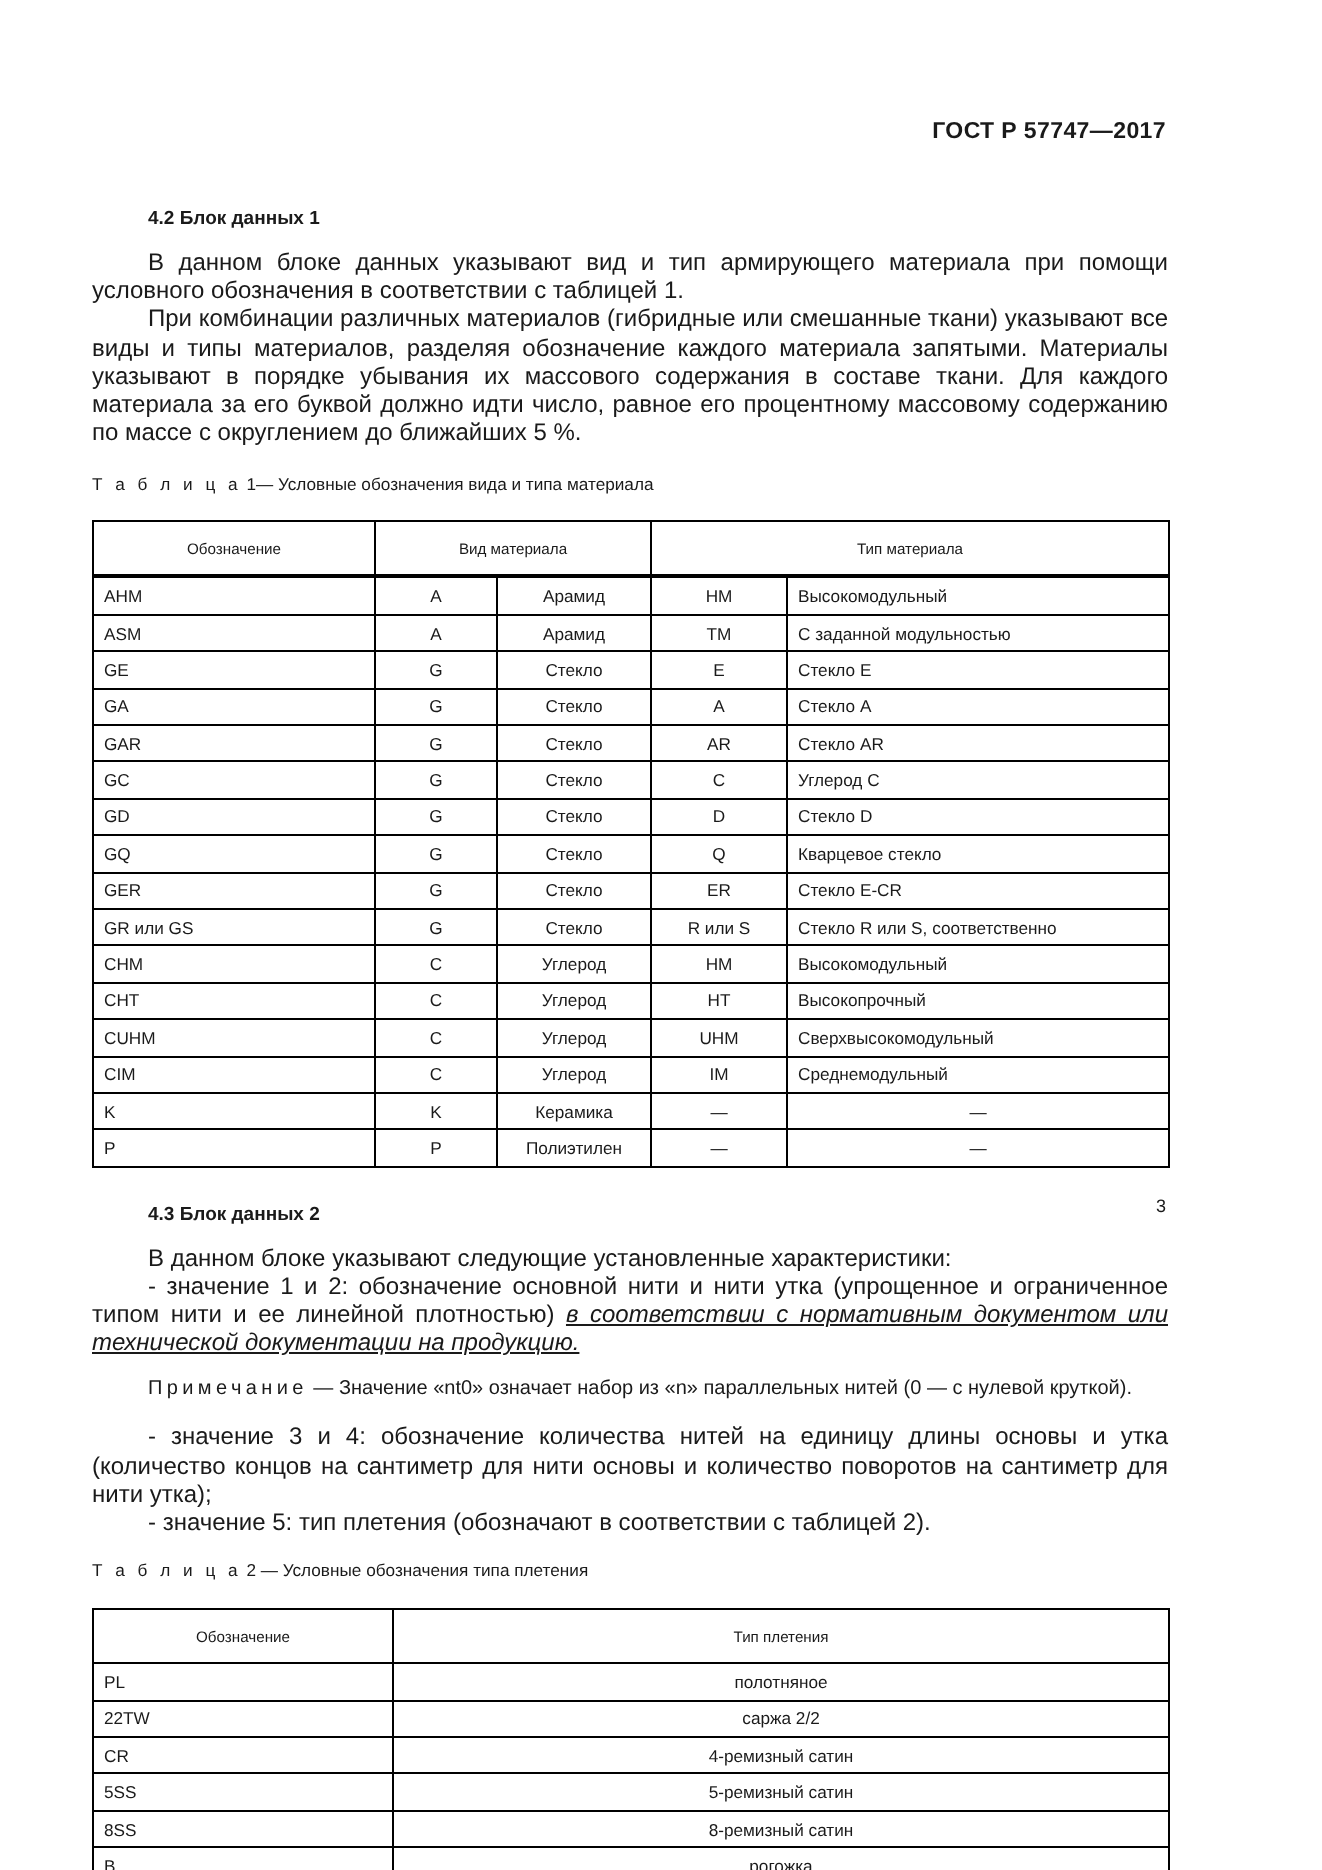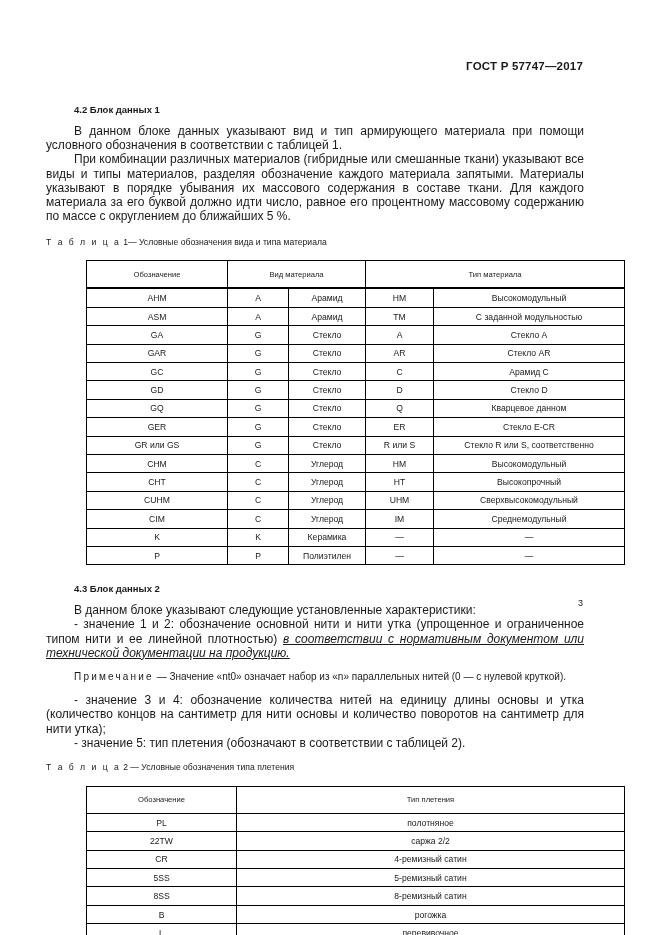--- a/index.html
+++ b/index.html
@@ -65,38 +65,37 @@
     margin: 0;
     white-space: nowrap;
   }
   .caption-label { letter-spacing: 2.0px; }
 
   table.gost {
     border-collapse: collapse;
     width: 538px;
     table-layout: fixed;
     font-size: 8.6px;
-    margin-left: 40px;
   }
   table.gost td, table.gost th {
     border: 1px solid #000;
     padding: 0 5px;
     font-weight: normal;
     vertical-align: middle;
   }
   table.gost thead th {
     text-align: center;
     height: 26px;
     font-size: 7.6px;
   }
   table.gost tbody td {
     height: 17.4px;
   }
   .t1 thead th { border-bottom-width: 2px; }
-  .c-left { text-align: center; }
+  .c-left { text-align: left; }
   .c-center { text-align: center; }
 
   .page-number {
     position: absolute;
     right: 78px;
     bottom: 78px;
     font-size: 9px;
   }
 
   .block-gap-1 { height: 14px; }
@@ -152,53 +151,60 @@
           <td class="c-left">Высокомодульный</td>
         </tr>
         <tr>
           <td class="c-left">ASM</td>
           <td class="c-center">A</td>
           <td class="c-center">Арамид</td>
           <td class="c-center">TM</td>
           <td class="c-left">С заданной модульностью</td>
         </tr>
         <tr>
+          <td class="c-left">GE</td>
+          <td class="c-center">G</td>
+          <td class="c-center">Стекло</td>
+          <td class="c-center">E</td>
+          <td class="c-left">Стекло E</td>
+        </tr>
+        <tr>
           <td class="c-left">GA</td>
           <td class="c-center">G</td>
           <td class="c-center">Стекло</td>
           <td class="c-center">A</td>
           <td class="c-left">Стекло A</td>
         </tr>
         <tr>
           <td class="c-left">GAR</td>
           <td class="c-center">G</td>
           <td class="c-center">Стекло</td>
           <td class="c-center">AR</td>
           <td class="c-left">Стекло AR</td>
         </tr>
         <tr>
           <td class="c-left">GC</td>
           <td class="c-center">G</td>
           <td class="c-center">Стекло</td>
           <td class="c-center">C</td>
-          <td class="c-left">Арамид C</td>
+          <td class="c-left">Углерод C</td>
         </tr>
         <tr>
           <td class="c-left">GD</td>
           <td class="c-center">G</td>
           <td class="c-center">Стекло</td>
           <td class="c-center">D</td>
           <td class="c-left">Стекло D</td>
         </tr>
         <tr>
           <td class="c-left">GQ</td>
           <td class="c-center">G</td>
           <td class="c-center">Стекло</td>
           <td class="c-center">Q</td>
-          <td class="c-left">Кварцевое данном</td>
+          <td class="c-left">Кварцевое стекло</td>
         </tr>
         <tr>
           <td class="c-left">GER</td>
           <td class="c-center">G</td>
           <td class="c-center">Стекло</td>
           <td class="c-center">ER</td>
           <td class="c-left">Стекло E-CR</td>
         </tr>
         <tr>
           <td class="c-left">GR или GS</td>

